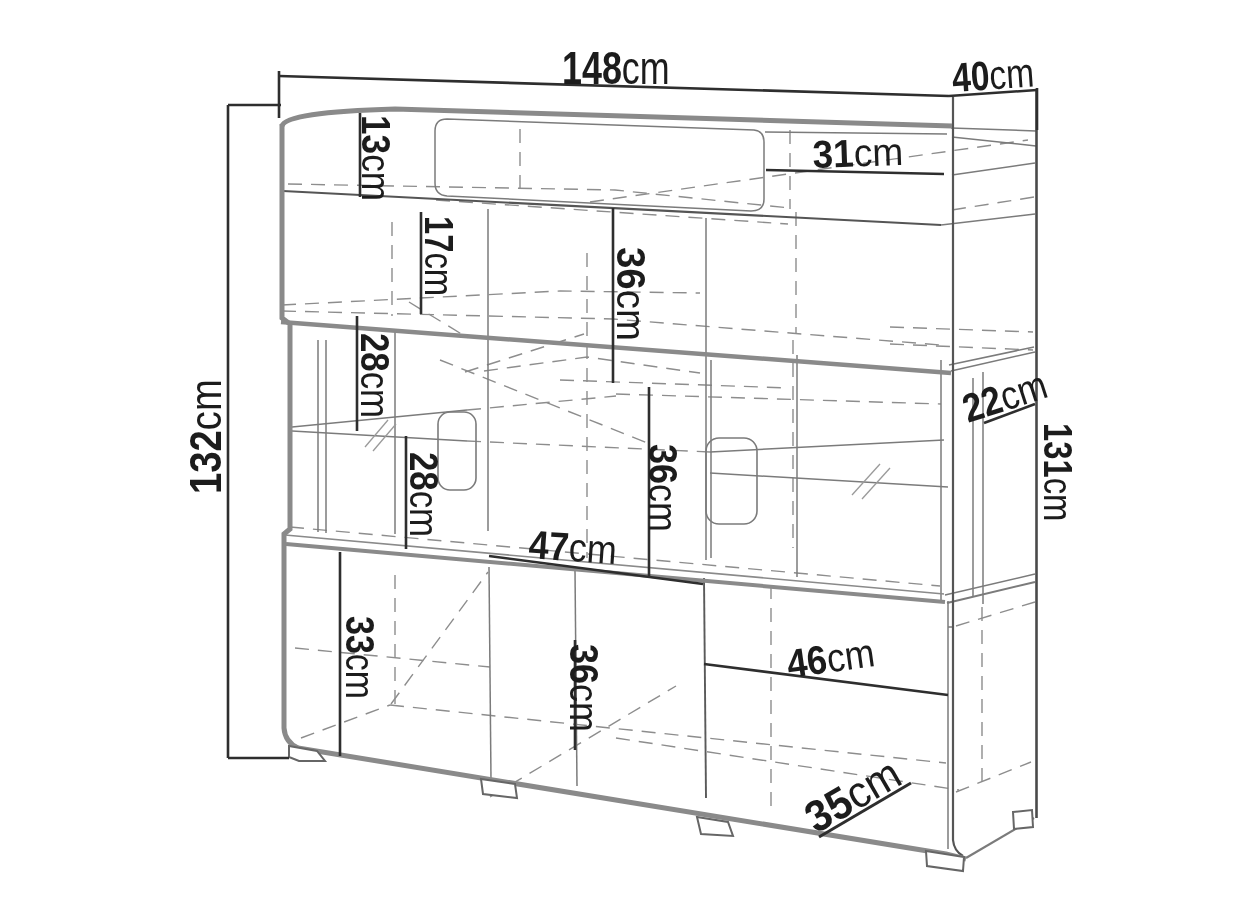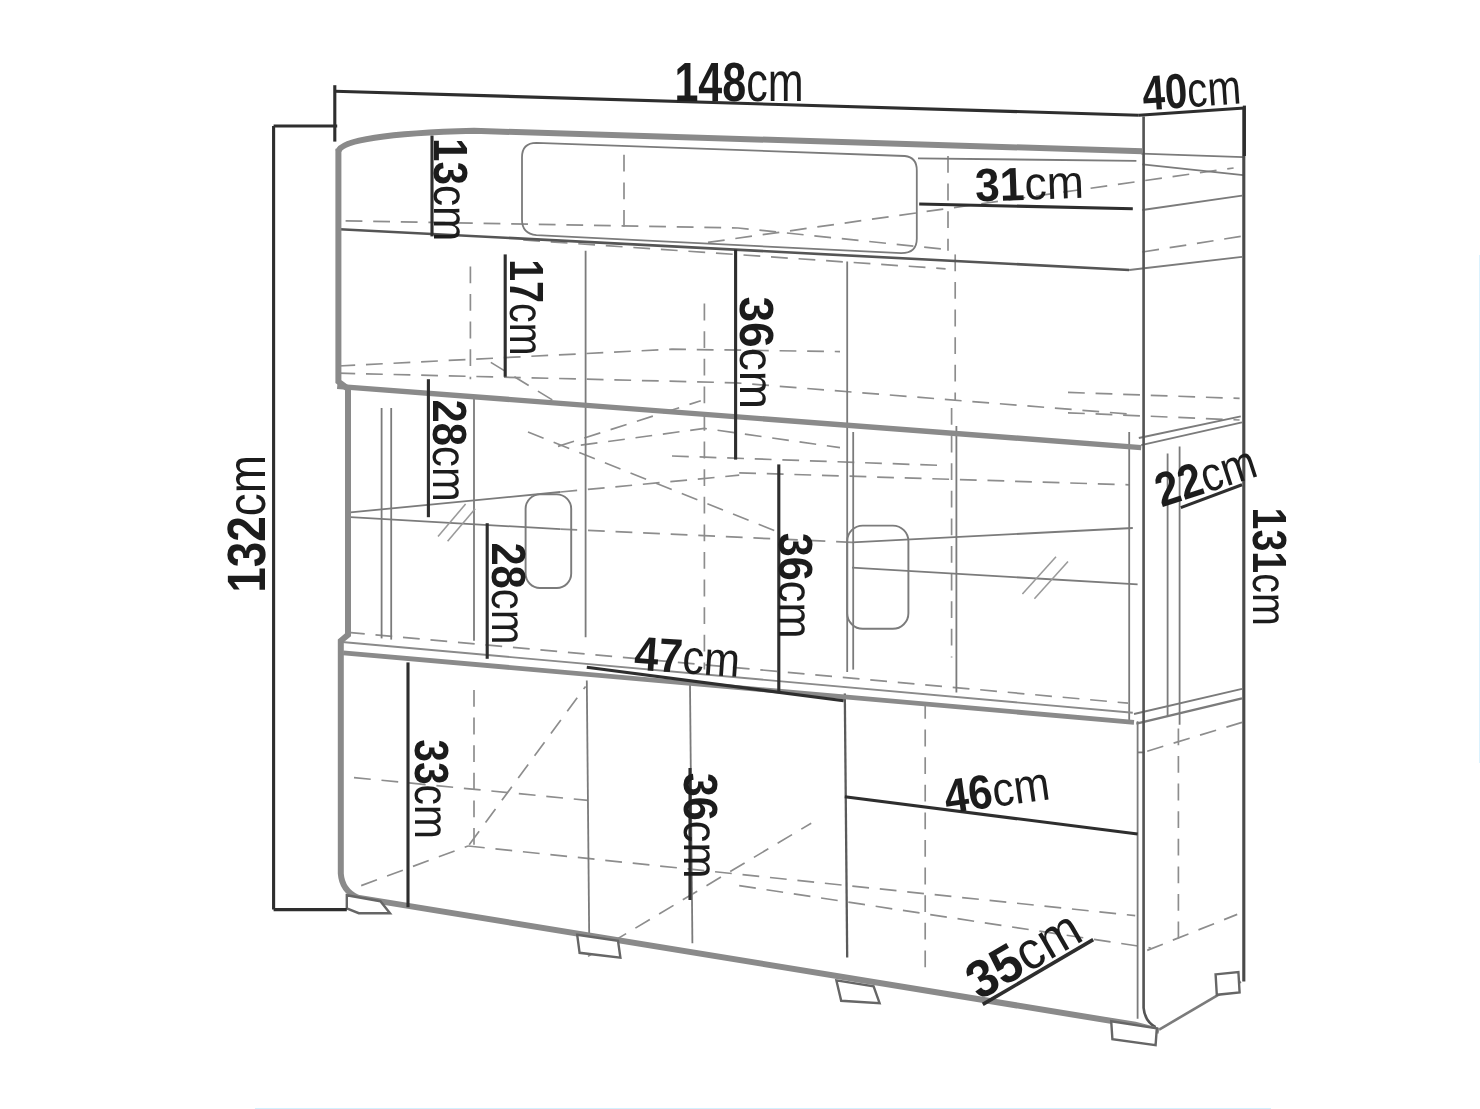--- a/index.html
+++ b/index.html
@@ -1,16 +1,16 @@
 <!DOCTYPE html>
 <html><head>
 <meta charset="utf-8">
 <style>
   html,body{margin:0;padding:0;background:#ffffff;}
-  .wrap{width:1233px;height:924px;position:relative;background:#7dd3fc;text-align:center;}
+  .wrap{width:1233px;height:924px;position:relative;background:#737373;text-align:center;}
   text{font-family:"Liberation Sans",sans-serif;fill:#1c1c1c;}
   .b{font-weight:bold;}
 </style>
 </head>
 <body>
 <div class="wrap">
 <svg width="1233" height="924" viewBox="0 0 1233 924">
 
 <rect x="0" y="0" width="1233" height="924" fill="#ffffff"></rect>
 

